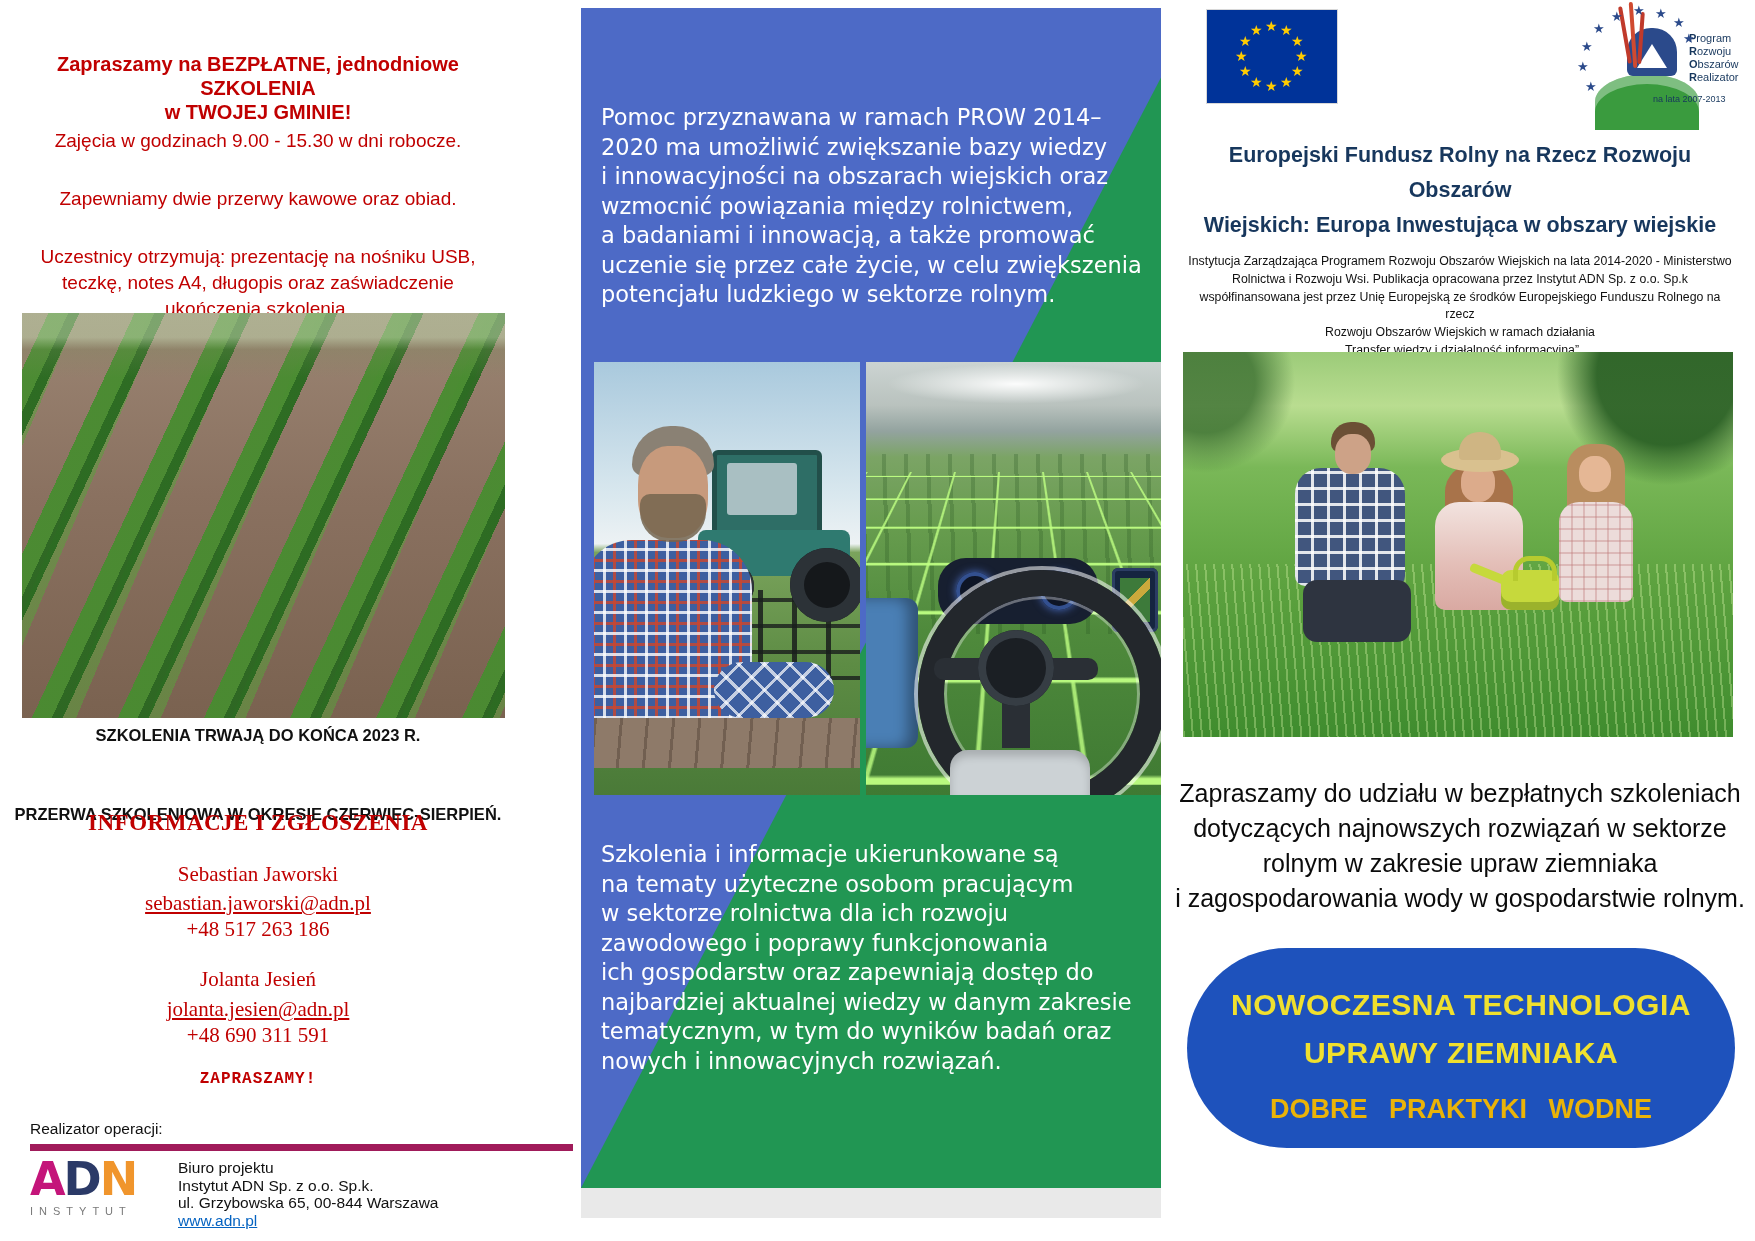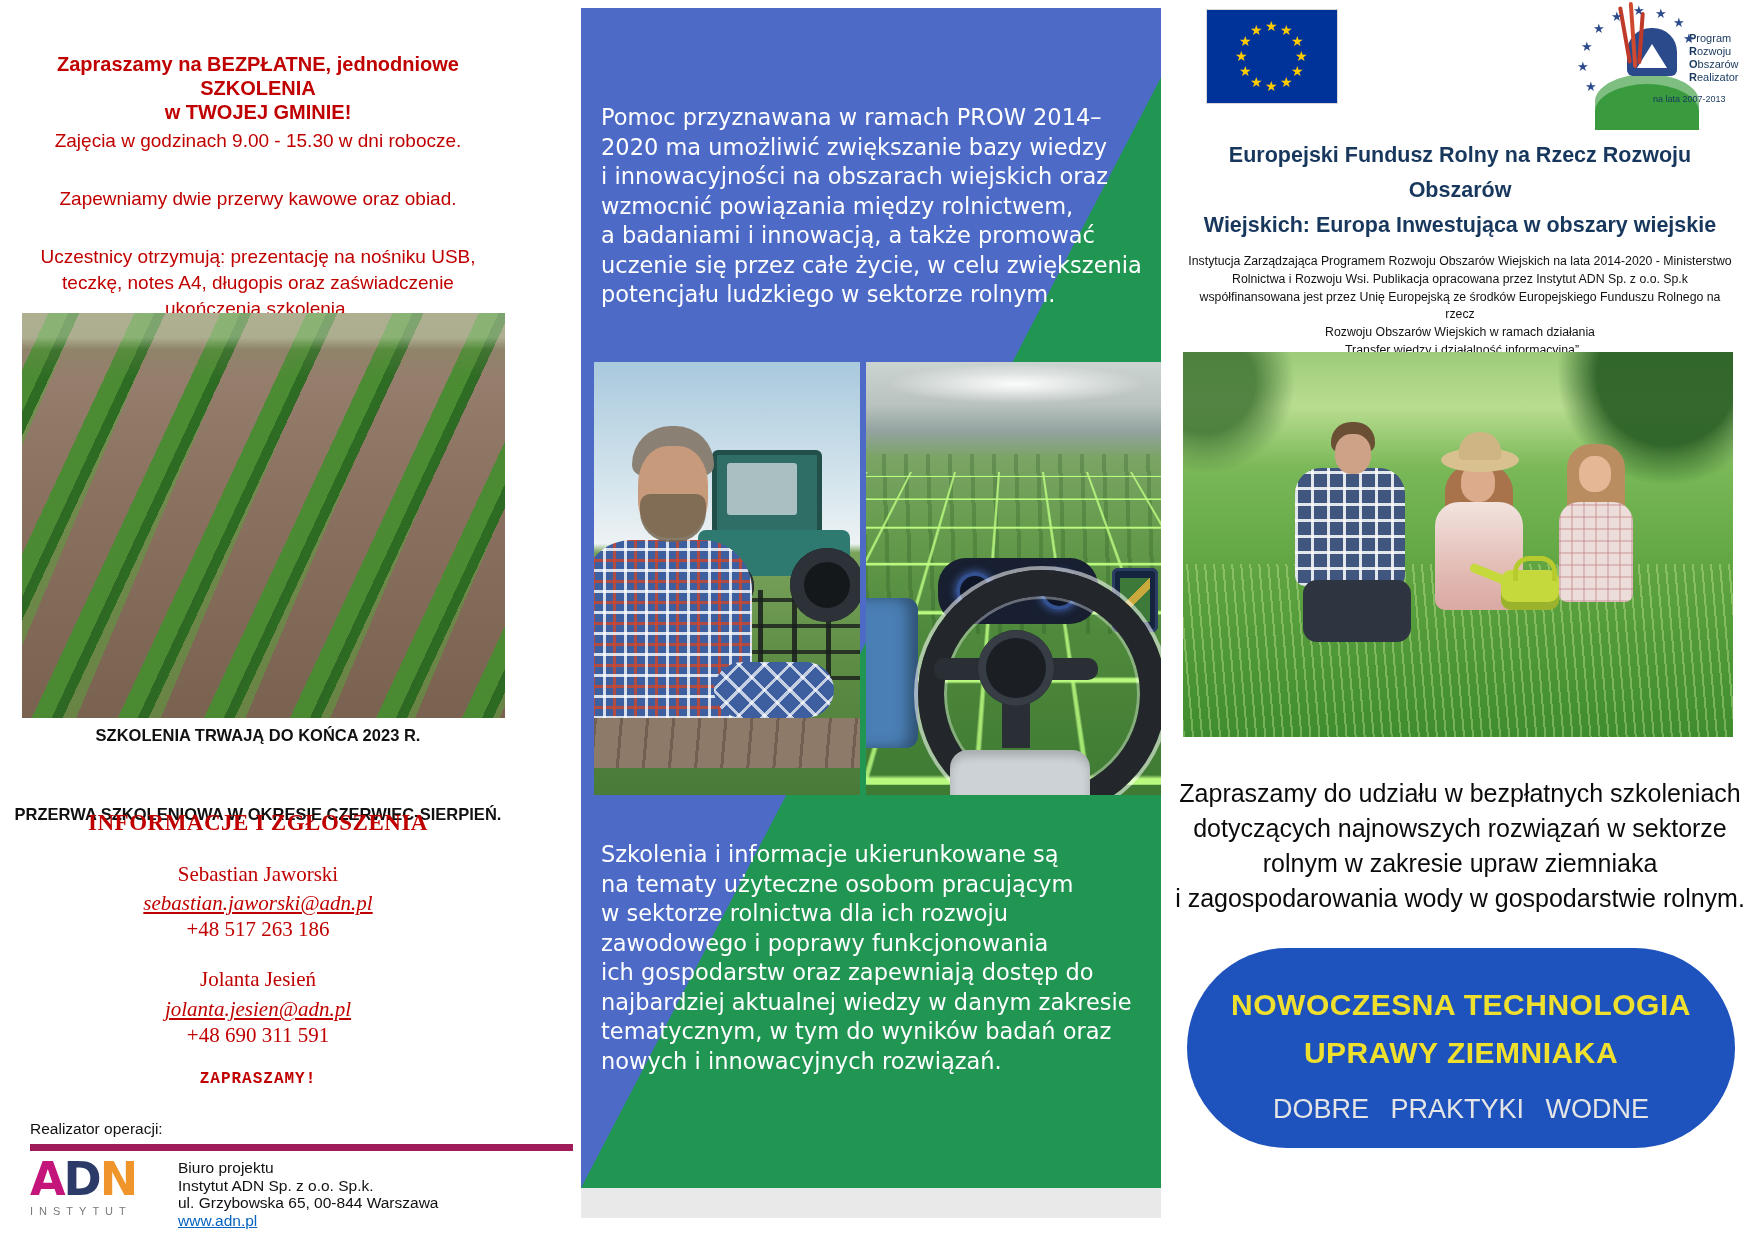--- a/index.html
+++ b/index.html
@@ -14,21 +14,21 @@
   .red{color:#c00000;}
   .lt-title{left:8px;top:52px;width:500px;font-size:20px;font-weight:bold;line-height:24px;}
   .lt-line1{left:8px;top:130px;width:500px;font-size:19px;}
   .lt-line2{left:8px;top:188px;width:500px;font-size:19px;}
   .lt-line3{left:8px;top:244px;width:500px;font-size:19px;line-height:26px;}
   .lt-cap1{left:8px;top:726px;width:500px;font-size:16.5px;font-weight:bold;color:#111;}
   .lt-cap2{left:8px;top:757px;width:500px;font-size:16.5px;font-weight:bold;color:#111;margin-top:48px;}
   .serif{font-family:"Liberation Serif",serif;}
   .lt-info{left:8px;top:810px;width:500px;font-size:23px;font-weight:bold;letter-spacing:.5px;}
   .contact{left:8px;width:500px;font-size:21px;}
-  .contact a{color:#c00000;font-style:italic;}
+  .contact a{color:#c00000;}
   .lt-close{left:8px;top:1070px;width:500px;font-size:16px;font-weight:bold;letter-spacing:1px;font-family:Liberation Mono, monospace;}
   .lt-real{left:30px;top:1120px;font-size:15.5px;color:#111;}
   .lt-bar{left:30px;top:1144px;width:543px;height:7px;background:#a01b5a;}
   .adn{left:30px;top:1155px;width:130px;}
   .adn-letters{font-size:46px;font-weight:bold;line-height:48px;letter-spacing:-2px;
                font-family:"DejaVu Sans",sans-serif;}
   .adn-a{color:#c4157a;} .adn-d{color:#2b3a67;} .adn-n{color:#f0952c;}
   .adn-sub{font-size:11px;letter-spacing:6px;color:#7a7a7a;margin-top:2px;}
   .office{left:178px;top:1159px;width:340px;font-size:15.5px;line-height:17.5px;color:#111;}
   .office a{color:#0563c1;}
@@ -121,21 +121,21 @@
   
   .col-right{position:absolute;left:1165px;top:0;width:590px;height:1241px;}
   .eu-flag{left:42px;top:10px;width:130px;height:93px;background:#003399;box-shadow:0 0 0 1px #d8d8d8;}
   .eu-star{position:absolute;color:#ffcc00;font-size:14px;line-height:14px;}
   .rt-heading{left:12px;top:138px;width:566px;font-size:21.5px;font-weight:bold;line-height:35px;color:#17375d;}
   .rt-note{left:20px;top:253px;width:550px;font-size:12.3px;line-height:17.8px;color:#111;}
   .rt-invite{left:10px;top:776px;width:570px;font-size:25px;line-height:35px;color:#0b0b0b;}
   .rt-oval{left:22px;top:948px;width:548px;height:200px;background:#1e52bc;border-radius:100px;}
   .oval-l1{left:0;top:40px;width:100%;font-size:30px;font-weight:bold;color:#f0e02e;letter-spacing:.5px;}
   .oval-l2{left:0;top:88px;width:100%;font-size:30px;font-weight:bold;color:#f0e02e;letter-spacing:.5px;}
-  .oval-l3{left:0;top:146px;width:100%;font-size:27px;font-weight:normal;color:#e5e5e5;word-spacing:14px;}
+  .oval-l3{left:0;top:146px;width:100%;font-size:27px;font-weight:bold;color:#eab308;word-spacing:14px;}
   .rt-footer{left:25px;top:1170px;width:540px;font-size:15px;line-height:21.5px;color:#111;}
 
   
   .prow{left:400px;top:2px;width:178px;height:114px;}
   .prow-star{position:absolute;color:#2b4a8b;font-size:13px;line-height:13px;}
   .prow-hill{position:absolute;left:30px;top:72px;width:104px;height:56px;border-radius:50% 50% 0 0;
              background:#3a9b3e;box-shadow:inset 0 10px 0 rgba(255,255,255,.35);}
   .prow-house{position:absolute;left:62px;top:26px;width:50px;height:48px;background:#2b4a8b;
               border-radius:24px 24px 6px 6px;}
   .prow-tent{position:absolute;left:10px;top:16px;width:0;height:0;

